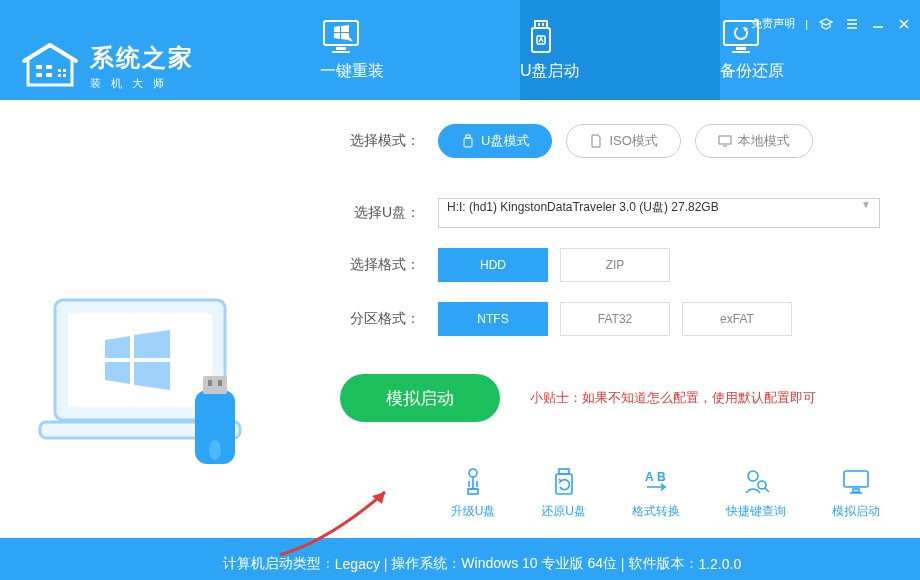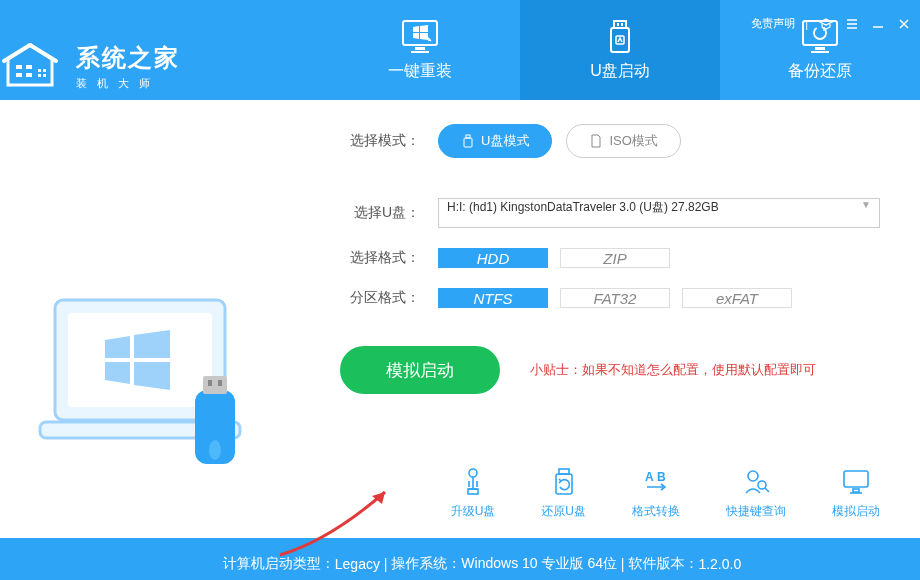--- a/index.html
+++ b/index.html
@@ -1,26 +1,26 @@
 <!DOCTYPE html>
 <html><head>
 <meta charset="utf-8">
 <style>
 * { margin: 0; padding: 0; box-sizing: border-box; font-family: "Microsoft YaHei", sans-serif; }
 body { width: 920px; height: 580px; background: #fff; overflow: hidden; position: relative; }
 
 .header { height: 100px; background: #2ea4f6; display: flex; align-items: stretch; }
-.logo-area { width: 320px; display: flex; align-items: center; gap: 16px; margin-top: 32px; }
+.logo-area { width: 320px; display: flex; align-items: center; padding-left: 20px; gap: 10px; margin-top: 32px; }
 .logo-icon { width: 60px; height: 50px; }
 .logo-text { color: #fff; }
 .logo-text .main { font-size: 24px; font-weight: bold; letter-spacing: 2px; }
 .logo-text .sub { font-size: 11px; letter-spacing: 10px; margin-top: 2px; }
 
 .tabs { display: flex; flex: 1; }
-.tab { flex: 1; display: flex; flex-direction: column; align-items: center; justify-content: center; color: #fff; cursor: pointer; gap: 6px; position: relative; }
+.tab { flex: 1; display: flex; flex-direction: column; justify-content: center; color: #fff; cursor: pointer; gap: 6px; position: relative; }
 .tab.active { background: #1a8fe0; }
 .tab-icon { width: 42px; height: 36px; }
 .tab-label { font-size: 16px; }
 
 .titlebar { position: absolute; top: 16px; right: 8px; display: flex; align-items: center; gap: 10px; color: #fff; font-size: 11px; }
 .titlebar-btn { width: 16px; height: 14px; display: inline-flex; align-items: center; justify-content: center; cursor: pointer; }
 
 .content { height: 438px; background: #fff; position: relative; padding: 24px 40px 0 40px; }
 
 .illustration { position: absolute; left: 30px; top: 180px; width: 240px; height: 210px; }
@@ -30,21 +30,21 @@
 .row-label { width: 80px; font-size: 14px; color: #555; text-align: right; margin-right: 18px; }
 
 .mode-btn { height: 34px; padding: 0 22px; border-radius: 17px; display: inline-flex; align-items: center; gap: 6px; font-size: 13px; cursor: pointer; margin-right: 14px; justify-content: space-between; }
 .mode-btn.primary { background: #2ea4f6; color: #fff; border: 1px solid #2ea4f6; }
 .mode-btn.outline { background: #fff; color: #888; border: 1px solid #ccc; }
 .mode-icon { width: 14px; height: 14px; }
 
 .select-box { flex: 1; max-width: 450px; height: 30px; border: 1px solid #ccc; padding: 0 28px 0 8px; font-size: 12px; font-family: monospace; color: #333; display: flex; align-items: flex-start; position: relative; cursor: pointer; }
 .select-caret { position: absolute; right: 8px; color: #aaa; font-size: 10px; }
 
-.opt-btn { width: 110px; height: 20px; display: inline-flex; align-items: center; justify-content: center; font-size: 15px; cursor: pointer; margin-right: 12px; font-style: italic; }
+.opt-btn { width: 110px; height: 34px; display: inline-flex; align-items: center; justify-content: center; font-size: 12px; cursor: pointer; margin-right: 12px; }
 .opt-btn.active { background: #2ea4f6; color: #fff; border: 1px solid #2ea4f6; }
 .opt-btn.inactive { background: #fff; color: #888; border: 1px solid #ddd; }
 
 .action-row { display: flex; align-items: center; margin-top: 38px; margin-left: 300px; gap: 30px; }
 .start-btn { width: 160px; height: 48px; background: #1bbf5c; color: #fff; border-radius: 24px; display: flex; align-items: center; justify-content: center; font-size: 17px; cursor: pointer; }
 .tip-text { font-size: 13px; color: #e03a3a; }
 
 .arrow-annotation { position: absolute; left: 270px; top: 380px; width: 140px; height: 80px; pointer-events: none; }
 
 .bottom-tools { position: absolute; bottom: 18px; right: 40px; display: flex; gap: 46px; }
@@ -160,20 +160,27 @@
             <rect x="3" y="4" width="8" height="9" rx="1" fill="none" stroke="#fff"></rect>
           </svg>
         <span>U盘模式</span>
       </div>
       <div class="mode-btn outline">
         <svg class="mode-icon" viewBox="0 0 14 14">
             <path d="M3 1 H9 L11 3 V13 H3 Z" fill="none" stroke="#888"></path>
           </svg>
         <span>ISO模式</span>
       </div>
+      <div class="mode-btn outline">
+        <svg class="mode-icon" viewBox="0 0 14 14">
+            <rect x="1" y="2" width="12" height="8" fill="none" stroke="#888"></rect>
+            <path d="M5 12 H9" stroke="#888"></path>
+          </svg>
+        <span>本地模式</span>
+      </div>
     </div>
 
     <div class="row" style="margin-top:40px">
       <span class="row-label">选择U盘：</span>
       <div class="select-box">
         <span>H:I: (hd1) KingstonDataTraveler 3.0 (U盘) 27.82GB</span>
         <span class="select-caret">▼</span>
       </div>
     </div>
 

